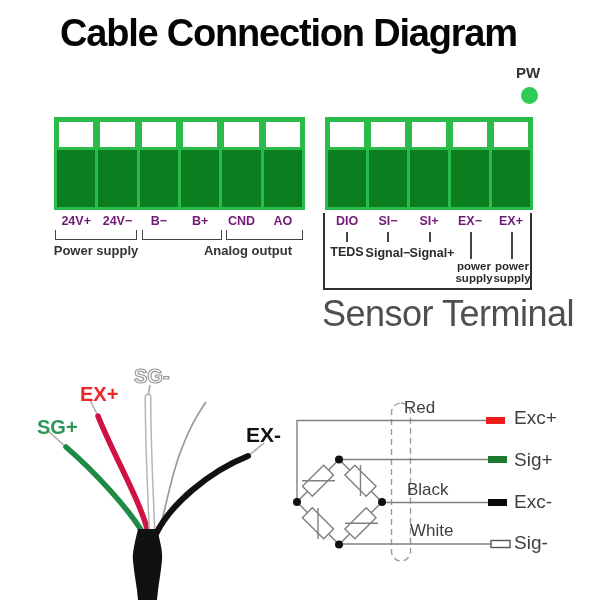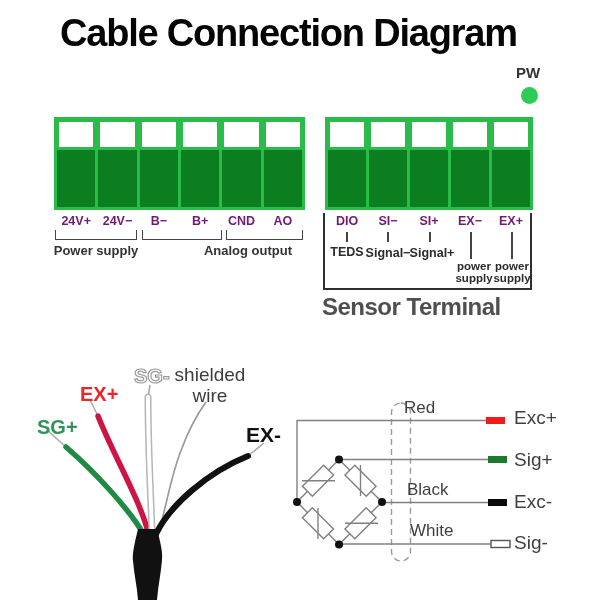--- a/index.html
+++ b/index.html
@@ -38,21 +38,21 @@
   .grouplabel{top:243px;transform:translateX(-50%);font-size:13px;font-weight:600;
               color:#333;white-space:nowrap;}
 
   
   .tick{width:1.5px;background:#444;}
   .funclabel{transform:translateX(-50%);font-size:12.5px;font-weight:600;color:#2b2b2b;white-space:nowrap;}
   .funclabel.small{font-size:11.5px;line-height:11.5px;text-align:center;white-space:normal;width:44px;}
 
   #big-bracket{left:323px;top:213px;width:209px;height:77px;box-sizing:border-box;
                border-left:2px solid #2f2f2f;border-right:2px solid #2f2f2f;border-bottom:2px solid #2f2f2f;}
-  #sensor-title{left:322px;top:293px;font-size:24px;font-weight:bold;color:#4f4f4f;
+  #sensor-title{left:322px;top:293px;font-size:36px;font-weight:normal;color:#4f4f4f;
                 letter-spacing:-0.5px;white-space:nowrap;}
 
   
   #draw{left:0;top:0;width:600px;height:600px;pointer-events:none;}
 
   
   .wlabel{font-size:20px;font-weight:600;white-space:nowrap;}
   #lbl-sgplus{left:31px;top:416px;}
   #lbl-explus{left:80px;top:383px;}
   #lbl-sgminus{left:134px;top:365px;color:#fff;-webkit-text-stroke:1.2px #9a9a9a;}
@@ -225,21 +225,20 @@
 
     <rect x="486" y="417" width="19" height="7" fill="#ee1c1c"></rect>
     <rect x="488" y="456" width="19" height="7" fill="#1d7a2d"></rect>
     <rect x="488" y="499" width="19" height="7" fill="#0a0a0a"></rect>
     <rect x="491" y="540.5" width="19" height="7" stroke="#555" stroke-width="1.4" fill="#ffffff"></rect>
   </svg>
 
   <div class="abs wlabel" id="lbl-sgplus" style="color: rgb(46, 148, 87); margin-left: 6px;">SG+</div>
   <div class="abs wlabel" id="lbl-explus" style="color: rgb(232, 38, 43);">EX+</div>
   <div class="abs wlabel" id="lbl-sgminus">SG-</div>
-  <div class="abs" id="lbl-shielded">shielded wire</div>
   <div class="abs wlabel" id="lbl-exminus">EX-</div>
 
   <div class="abs cname" id="cname-red">Red</div>
   <div class="abs wname" id="wname-exc-plus">Exc+</div>
   <div class="abs wname" id="wname-sig-plus">Sig+</div>
   <div class="abs cname" id="cname-black">Black</div>
   <div class="abs wname" id="wname-exc-minus">Exc-</div>
   <div class="abs cname" id="cname-white">White</div>
   <div class="abs wname" id="wname-sig-minus">Sig-</div>
 

